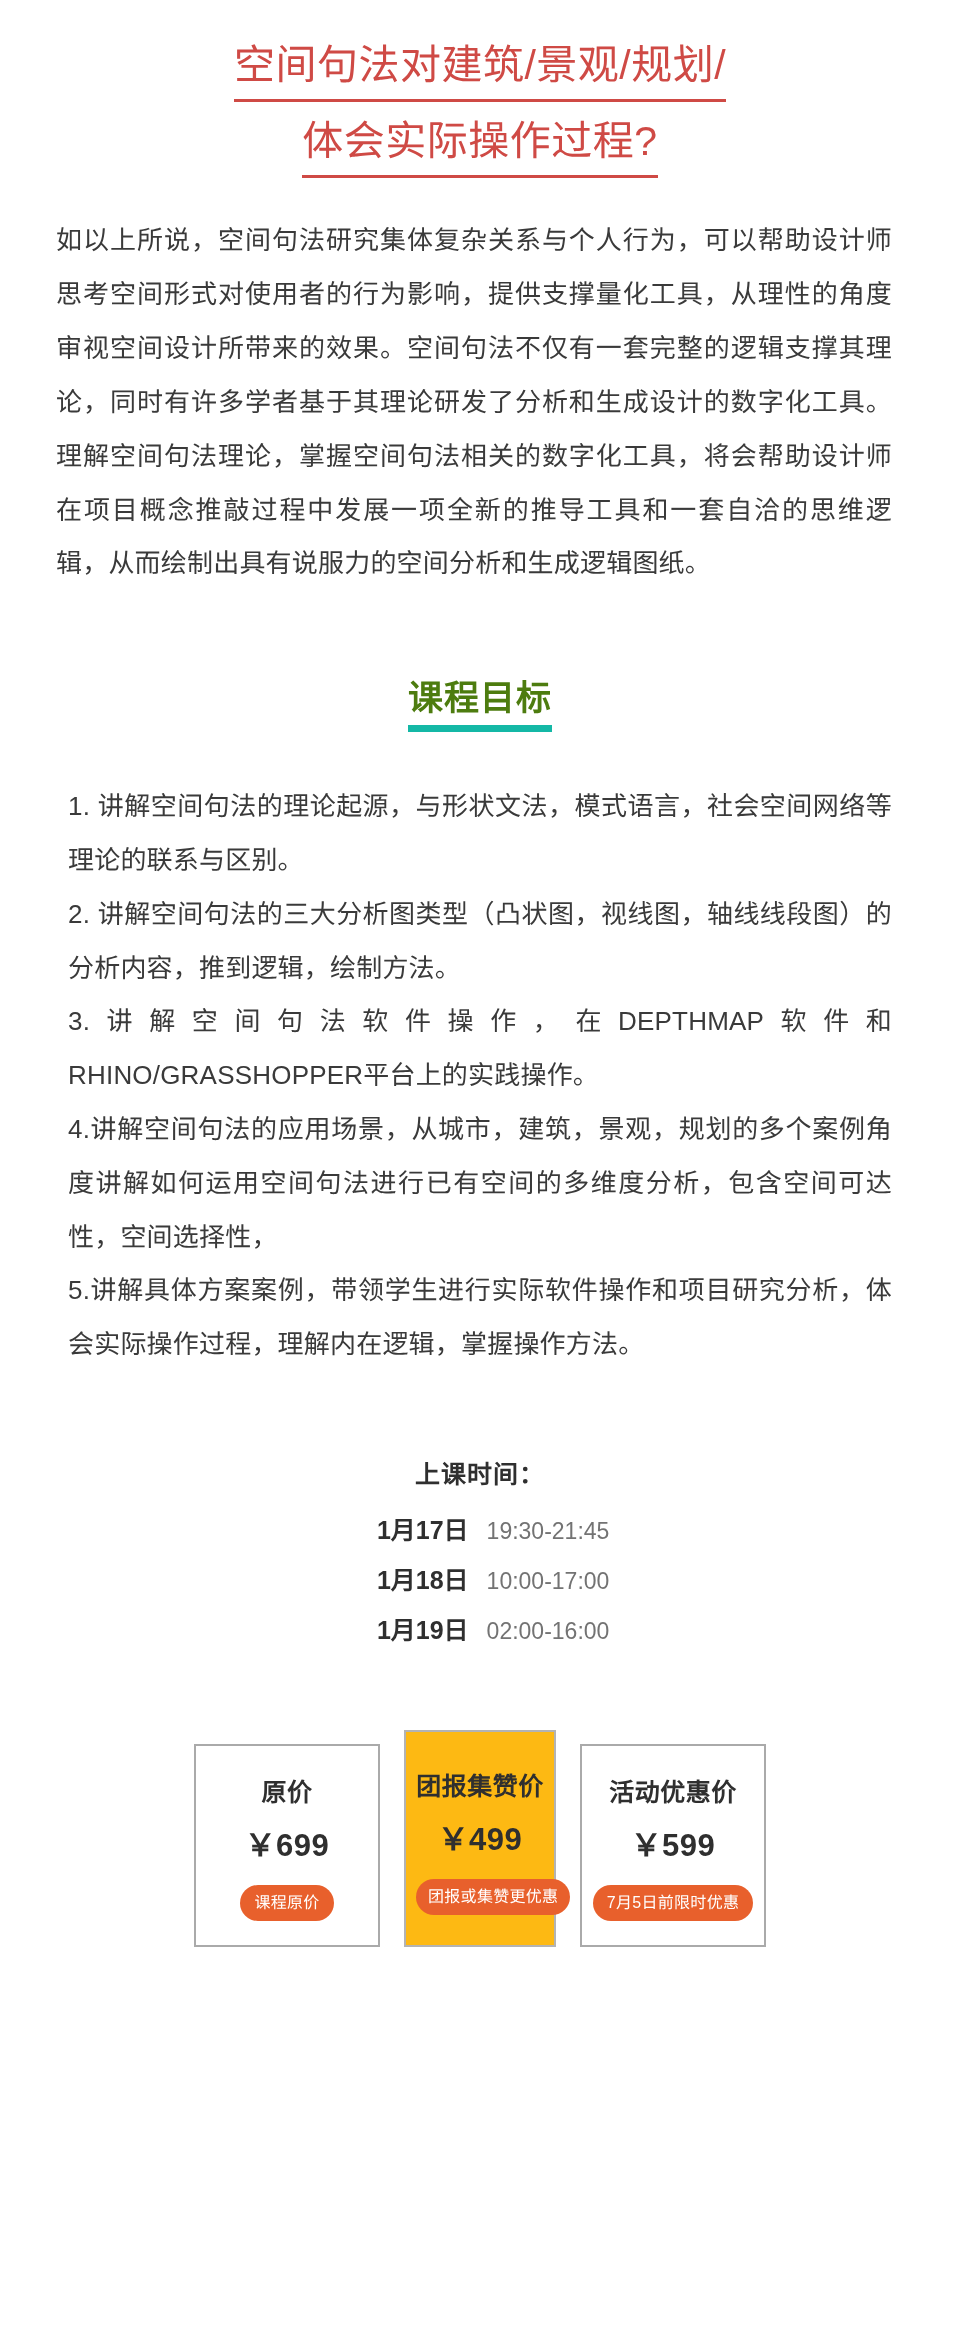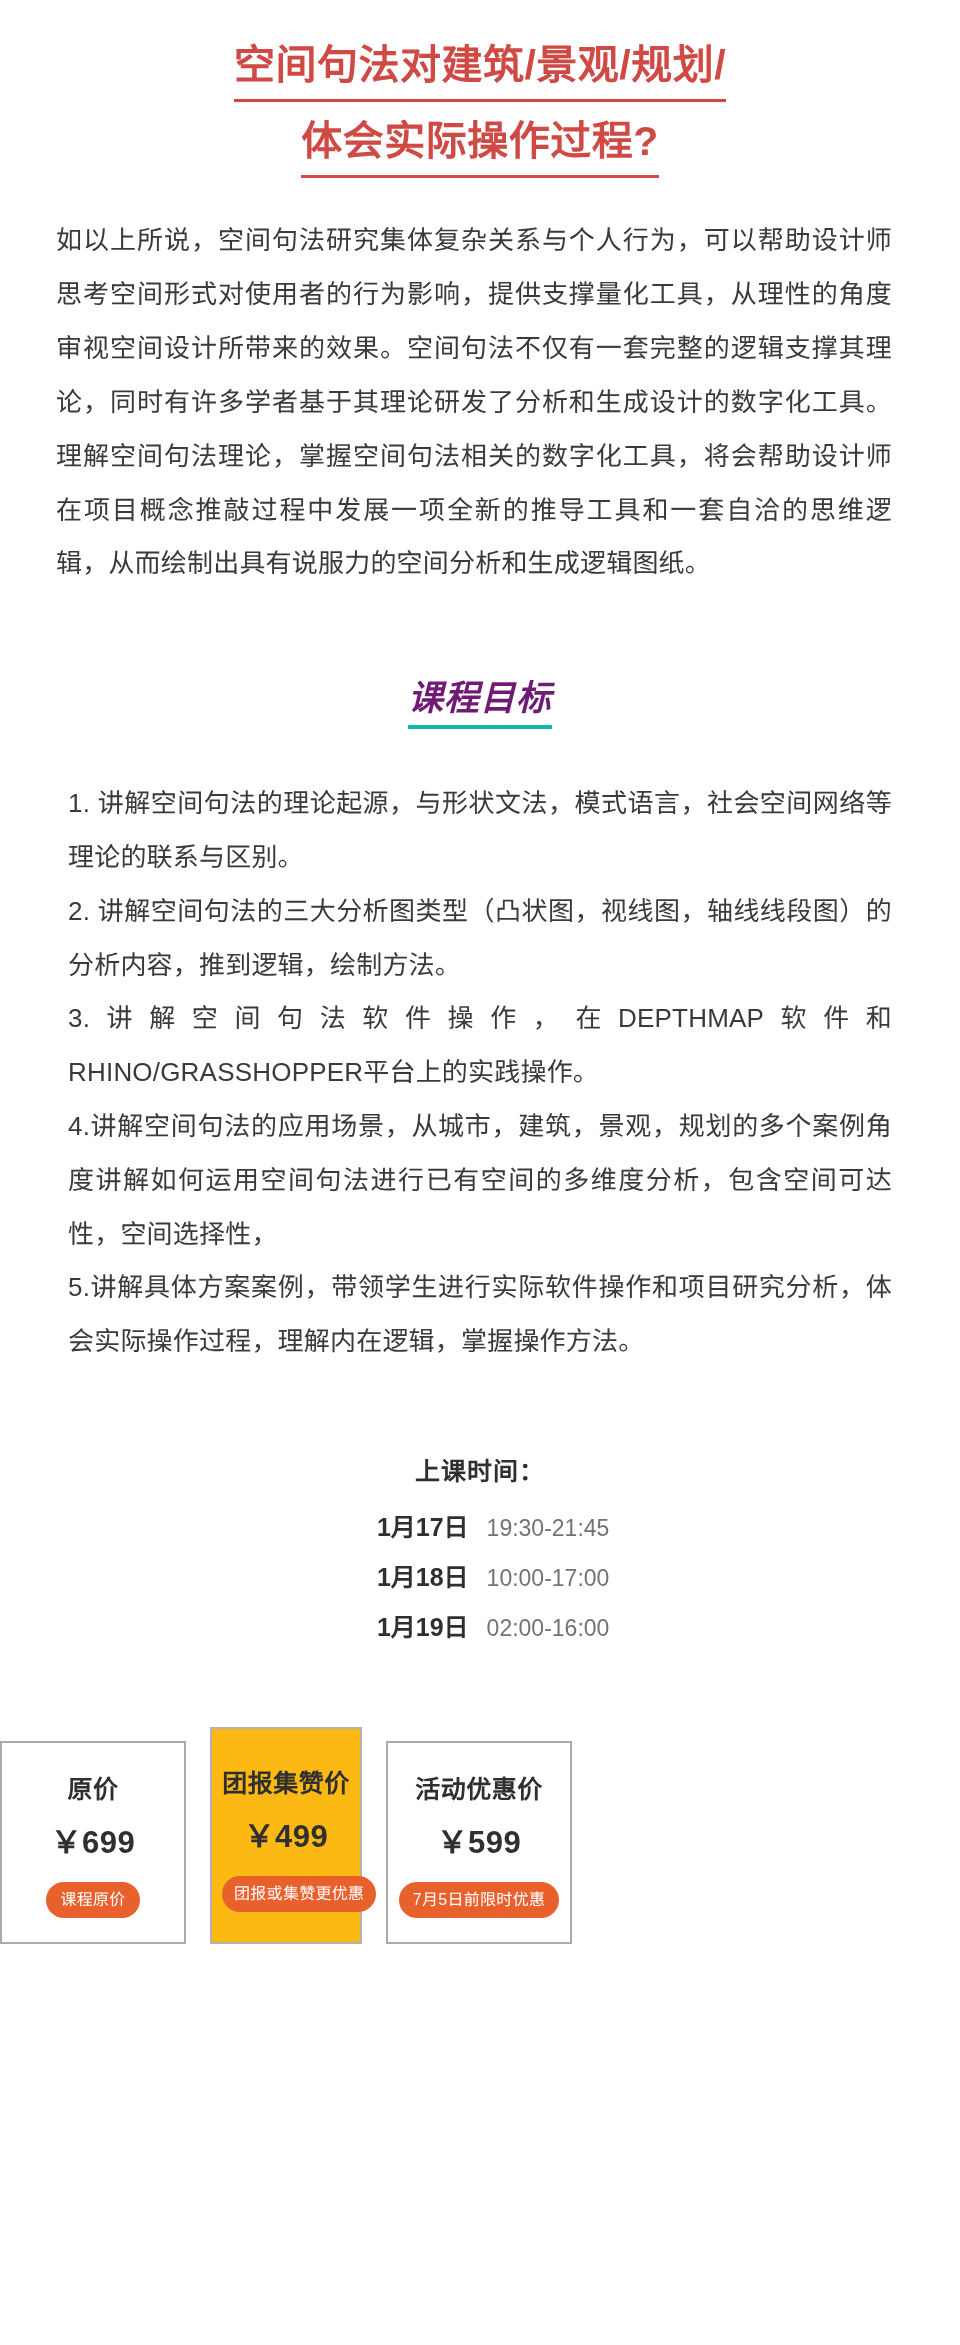--- a/index.html
+++ b/index.html
@@ -31,21 +31,21 @@
   }
   .hero-line {
     display: block;
     text-align: center;
     margin: 0 0 10px 0;
     line-height: 1.42;
   }
   .hero-text {
     display: inline-block;
     font-size: 41px;
-    font-weight: 700;
+    font-weight: 400;
     letter-spacing: 0.5px;
     color: #cf4a45;
     border-bottom: 3px solid #cf4a45;
     padding-bottom: 5px;
     white-space: nowrap;
   }
 
   
   .body-copy {
     margin: 36px 68px 0 56px;
@@ -59,25 +59,24 @@
 
   
   .section-head {
     margin: 78px 0 0 0;
     text-align: center;
   }
   .section-head-text {
     display: inline-block;
     font-size: 35px;
     font-weight: 700;
-    color: #701a75;
-    border-bottom: 4px solid #14b8a6;
+    color: #4d7c0f;
+    border-bottom: 7px solid #14b8a6;
     padding-bottom: 5px;
     letter-spacing: 1px;
-    font-style: italic;
   }
 
   
   .goals {
     margin: 48px 68px 0 68px;
     padding: 0;
     list-style: none;
   }
   .goals li {
     font-size: 26px;
@@ -122,20 +121,21 @@
     font-size: 23px;
     font-weight: 400;
     color: #737373;
     margin-left: 18px;
   }
 
   
   .pricing {
     margin: 70px 0 0 0;
     display: flex;
+    justify-content: center;
     align-items: flex-end;
     gap: 24px;
     padding-bottom: 40px;
   }
   .price-card {
     box-sizing: border-box;
     width: 186px;
     border: 2px solid #aaaaaa;
     background: #ffffff;
     padding: 26px 10px 24px 10px;

